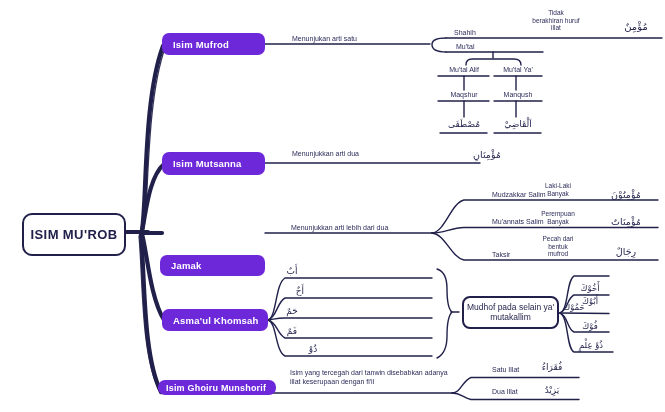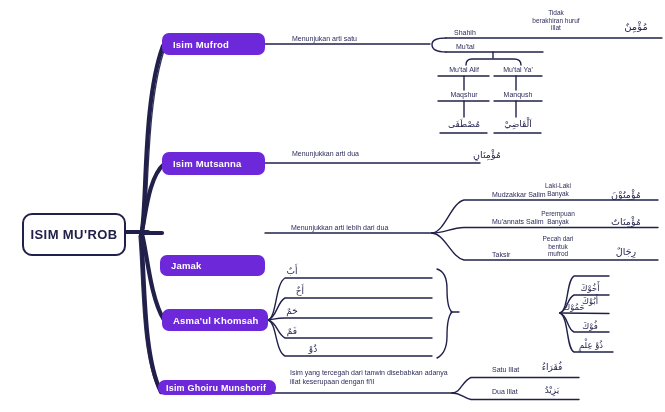--- a/index.html
+++ b/index.html
@@ -132,20 +132,21 @@
   <span class="lbl" style="left:492px;top:251px;">Taksir</span>
   <div class="lblc" style="left:538px;top:235px;width:40px;">Pecah dari bentuk mufrod</div>
   <div class="ar" style="left:606px;top:246px;width:40px;font-size:9.5px;">رِجَالٌ</div>
 
   <div class="ar" style="left:280px;top:266px;width:24px;">أَبٌ</div>
   <div class="ar" style="left:280px;top:286px;width:24px;text-align:right;">أَخٌ</div>
   <div class="ar" style="left:280px;top:306px;width:24px;">حَمٌ</div>
   <div class="ar" style="left:280px;top:326px;width:24px;">فَمٌ</div>
   <div class="ar" style="left:280px;top:344px;width:24px;margin-left:21px;">ذُوْ</div>
 
+  <div class="condbox">Mudhof pada selain ya' mutakallim</div>
 
   <div class="ar" style="left:568px;top:264px;width:44px;font-size:8.5px;margin-top:32px;">أَبُوْكَ</div>
   <div class="ar" style="left:568px;top:283px;width:44px;font-size:8.5px;">أَخُوْكَ</div>
   <div class="ar" style="left:552px;top:302px;width:44px;font-size:8.5px;">حَمُوْكَ</div>
   <div class="ar" style="left:568px;top:321px;width:44px;font-size:8.5px;">فُوْكَ</div>
   <div class="ar" style="left:566px;top:340px;width:50px;font-size:8.5px;">ذُوْ عِلْمٍ</div>
 
   <div class="lbl" style="left:290px;top:368px;width:168px;white-space:normal;line-height:1.3;">Isim yang tercegah dari tanwin disebabkan adanya illat keserupaan dengan fi'il</div>
   <span class="lbl" style="left:492px;top:366px;">Satu Illat</span>
   <div class="ar" style="left:530px;top:362px;width:44px;">فُقَرَاءُ</div>

